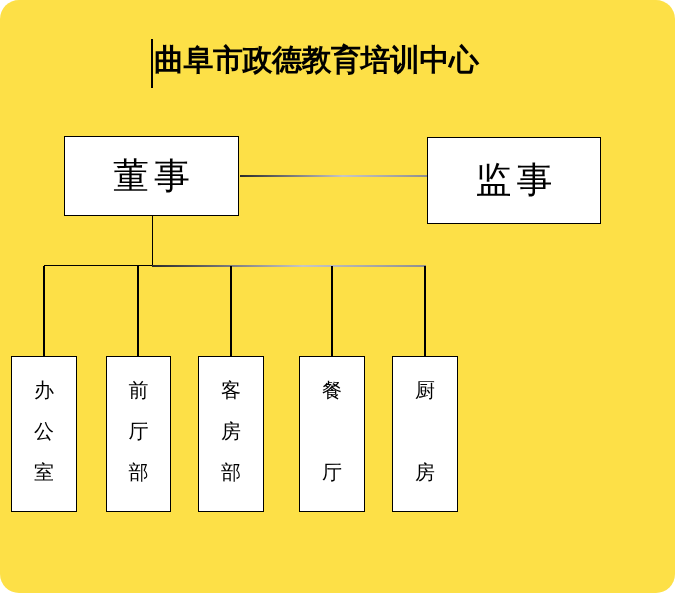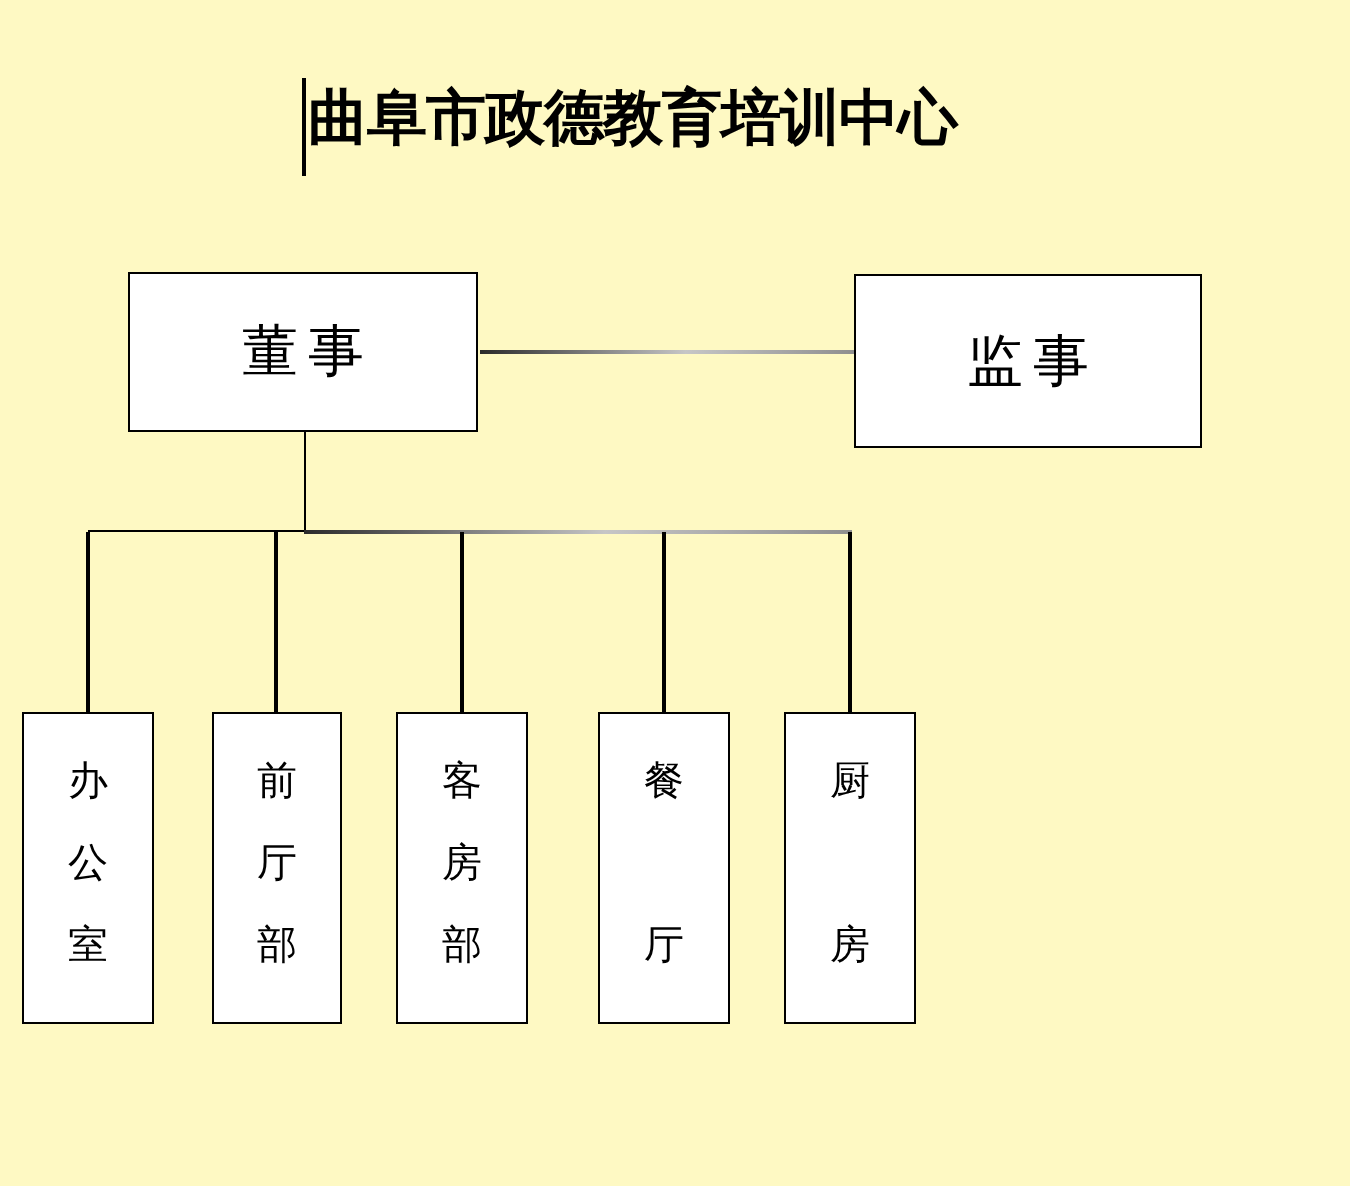--- a/index.html
+++ b/index.html
@@ -5,22 +5,23 @@
   html, body { margin: 0; padding: 0; }
   body {
     font-family: "DejaVu Serif", "Liberation Serif", serif;
     background: #ffffff;
     color: #000000;
   }
   .page {
     position: relative;
     width: 675px;
     height: 593px;
-    background: #fef9c3;
+    background: #fde047;
     overflow: hidden;
+    border-radius: 19px;
   }
 
   
   .caret {
     position: absolute;
     left: 151px; top: 39px;
     width: 2px; height: 49px;
     background: #000000;
   }
   .title {
@@ -38,21 +39,21 @@
   .node {
     position: absolute;
     border: 1.5px solid #000000;
     box-sizing: border-box;
     display: flex;
     align-items: center;
     justify-content: center;
     background: #ffffff;
   }
   .node-label {
-    font-size: 28px;
+    font-size: 36px;
     letter-spacing: 5px;
     text-indent: 5px;
     white-space: nowrap;
   }
   .node-dongshi { left: 64px;  top: 136px; width: 175px; height: 80px; }
   .node-jianshi { left: 427px; top: 137px; width: 174px; height: 87px; }
 
   
   .line { position: absolute; background: #000000; }
   .line-gray {

